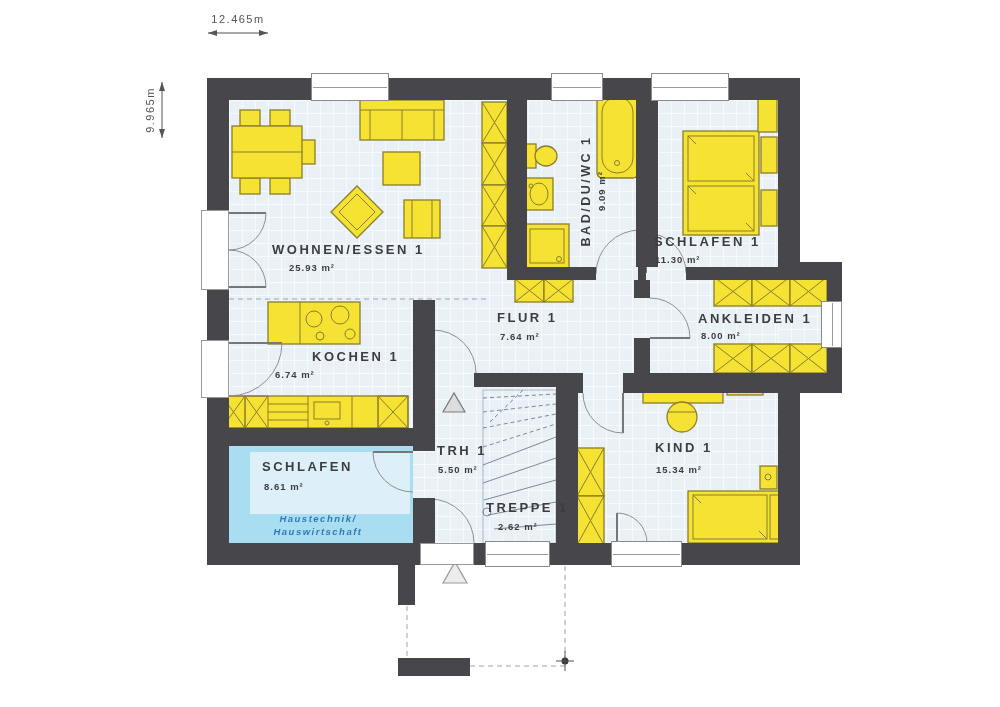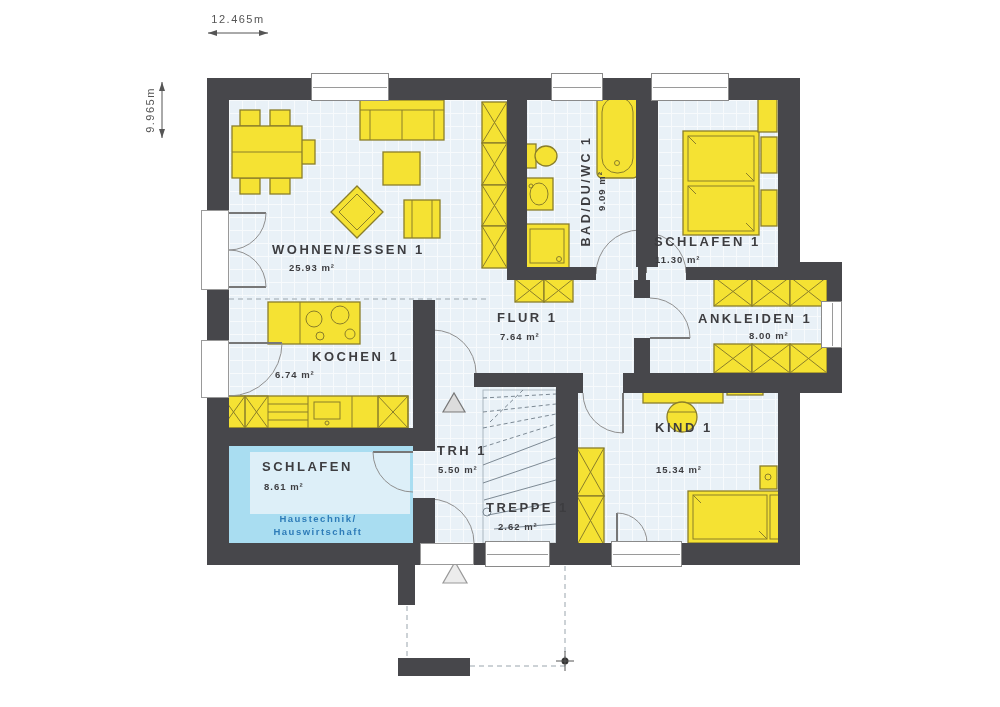--- a/index.html
+++ b/index.html
@@ -329,37 +329,37 @@
 
   <div class="vwrap" style="left:528px;top:168px;width:130px;height:46px;">
     <div class="label" style="font-size:12.5px;">BAD/DU/WC 1</div>
     <div class="area" style="margin-top:3px;">9.09 m²</div>
   </div>
 
   <div class="label" style="left:654px;top:234px;">SCHLAFEN 1</div>
   <div class="area" style="left:655px;top:254px;">11.30 m²</div>
 
   <div class="label" style="left:698px;top:311px;">ANKLEIDEN 1</div>
-  <div class="area" style="left:701px;top:330px;margin-left:48px;">8.00 m²</div>
+  <div class="area" style="left:701px;top:330px;">8.00 m²</div>
 
   <div class="label" style="left:497px;top:310px;">FLUR 1</div>
   <div class="area" style="left:500px;top:331px;">7.64 m²</div>
 
-  <div class="label" style="left:655px;top:420px;">KIND 1</div>
+  <div class="label" style="left:655px;top:440px;">KIND 1</div>
   <div class="area" style="left:656px;top:464px;">15.34 m²</div>
 
   <div class="label" style="left:437px;top:443px;">TRH 1</div>
   <div class="area" style="left:438px;top:464px;">5.50 m²</div>
 
   <div class="label" style="left:486px;top:500px;">TREPPE 1</div>
   <div class="area" style="left:498px;top:521px;">2.62 m²</div>
 
   <div class="label" style="left:262px;top:459px;">SCHLAFEN</div>
   <div class="area" style="left:264px;top:481px;">8.61 m²</div>
-  <div class="note" style="left:248px;top:512px;width:140px;">
+  <div class="note" style="left:248px;top:512px;width:140px;font-style:italic;">
     <div>Haustechnik/</div>
     <div>Hauswirtschaft</div>
   </div>
 
   <div class="dim" style="left:205px;top:13px;width:66px;text-align:center;">12.465m</div>
   <div class="vwrap" style="left:122px;top:84px;width:56px;height:52px;">
     <div class="dim" style="position:static;">9.965m</div>
   </div>
 
 </div>

